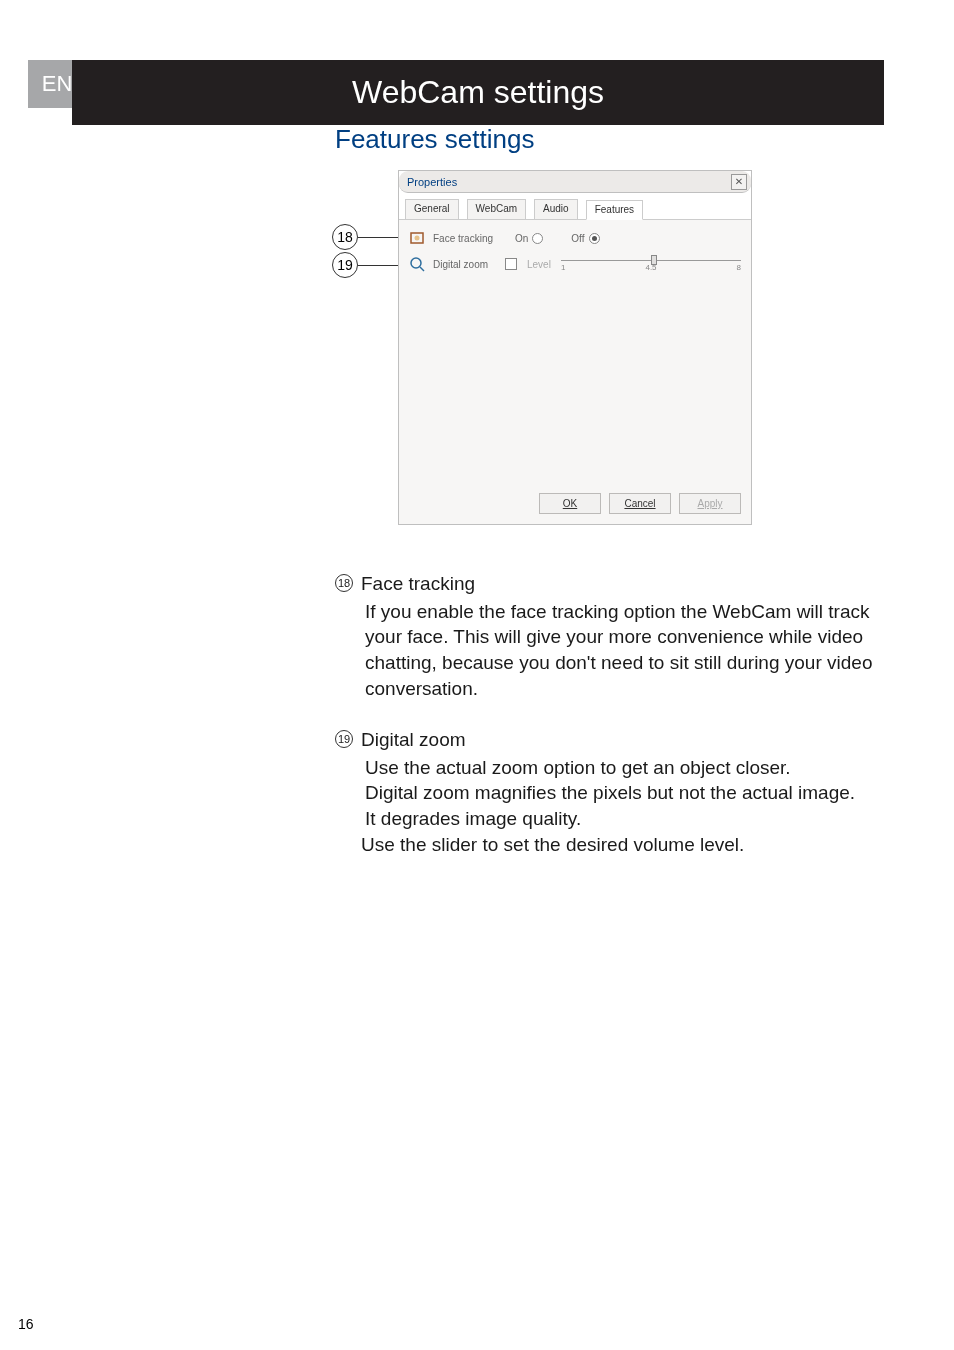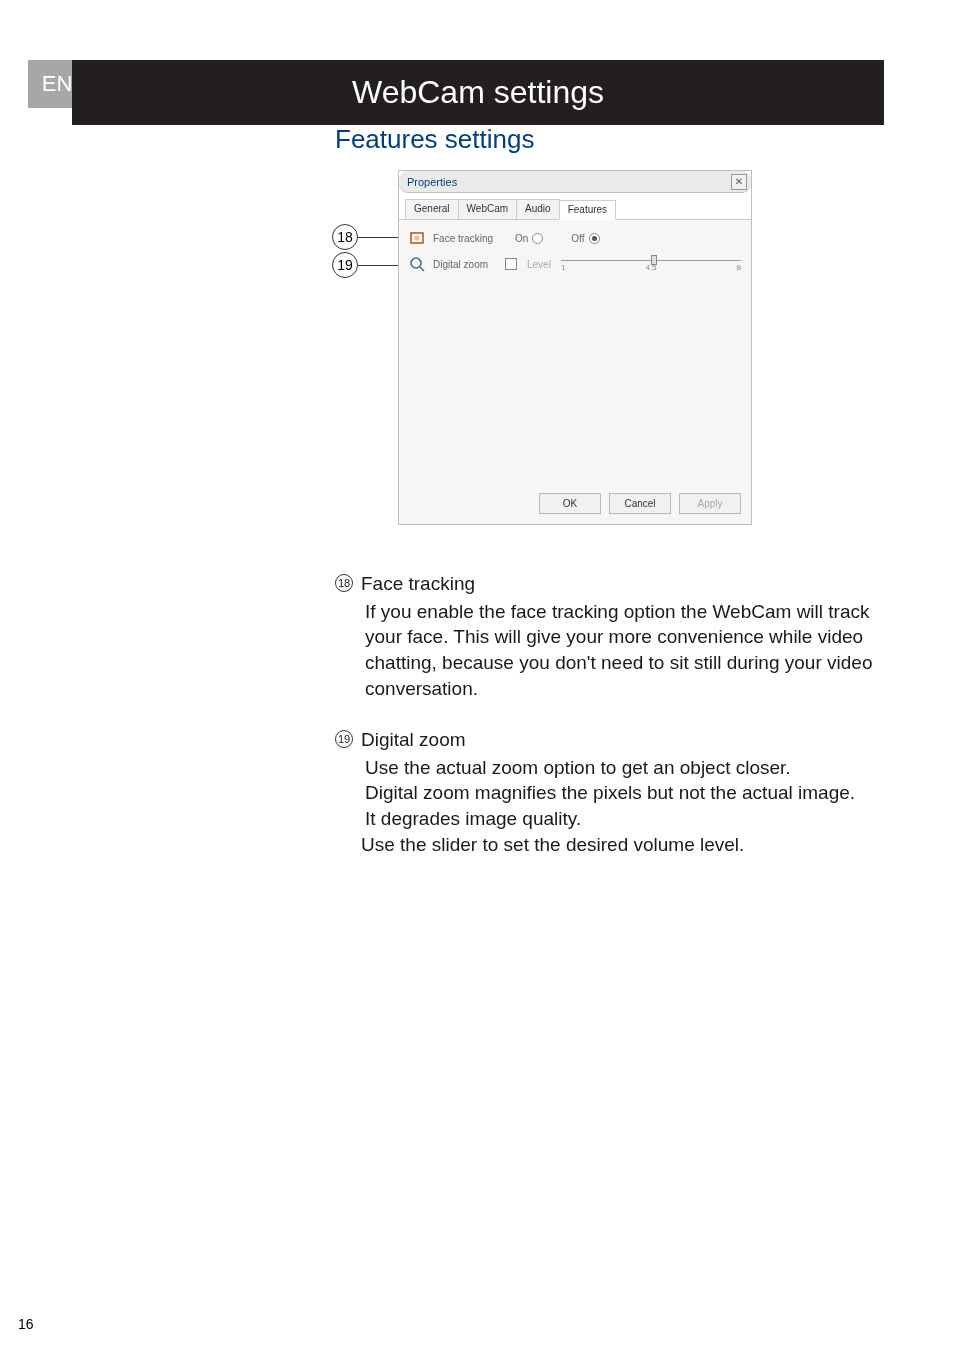--- a/index.html
+++ b/index.html
@@ -70,21 +70,21 @@
     border-radius: 9px;
   }
   .close-box {
     width: 16px; height: 16px;
     border: 1px solid #999;
     display:flex;align-items:center;justify-content:center;
     font-size:10px;color:#555;background:#f3f2f1;
   }
   .tabstrip {
     display:flex;
-    gap:0;
+    gap:9px;
     padding: 6px 6px 0 6px;
     font-size:10px;
     color:#333;
     border-bottom:1px solid #ccc;
     background:#fff;
   }
   .tab {
     padding: 3px 8px 4px 8px;
     border:1px solid #ccc;
     border-bottom:none;
@@ -133,21 +133,21 @@
   }
   .ticks { display:flex; justify-content:space-between; font-size:8px;color:#888;margin-top:6px;}
   .dlg-buttons {
     display:flex; justify-content:flex-end; gap:8px;
     padding:10px;
     background:#f7f6f5;
     border-top:1px solid transparent;
   }
   .dlg-buttons button {
     width:62px;height:21px;font-size:10px;
-    background:#f2f1f0;border:1px solid #bcbab8;color:#333;
+    background:#f2f1f0;border:1px solid #bcbab8;color:#333;text-decoration:underline;
   }
   .dlg-buttons button.disabled { color:#aaa; }
 
   .callout {
     position:absolute;
     display:flex;align-items:center;
   }
   .callout .num {
     width:26px;height:26px;border-radius:50%;border:1.5px solid #333;
     display:flex;align-items:center;justify-content:center;font-size:14px;

